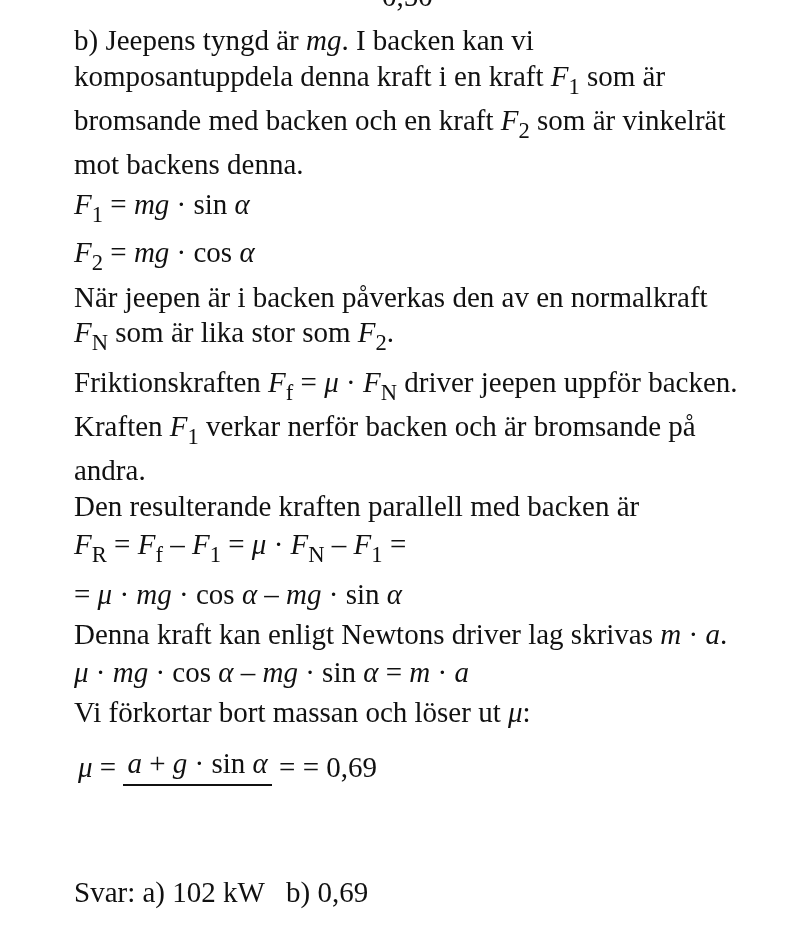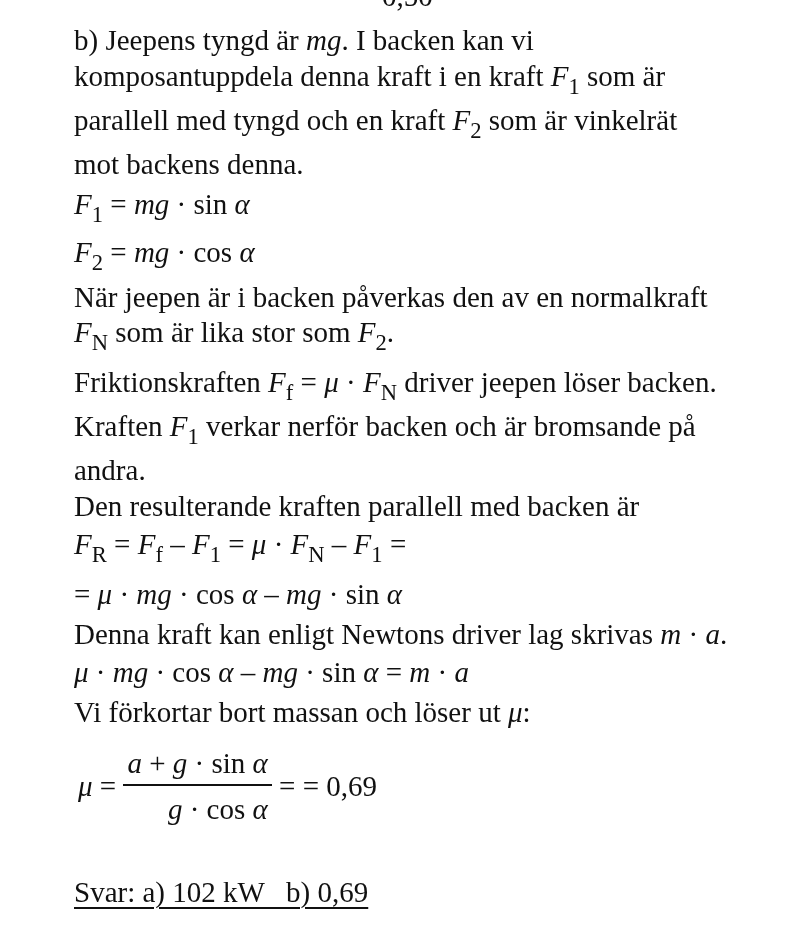--- a/index.html
+++ b/index.html
@@ -2,47 +2,47 @@
 <html><head>
 <meta charset="utf-8">
 <style>
   html, body { margin: 0; padding: 0; background: #ffffff; }
   body { width: 800px; height: 931px; overflow: hidden; position: relative;
          font-family: "Liberation Serif", serif; color: #111111; font-size: 29px; }
   .line { position: absolute; left: 74px; white-space: nowrap; line-height: 1; }
   .it { font-style: italic; }
   sub { font-size: 0.78em; vertical-align: -0.35em; line-height: 0; font-style: normal; }
   sup { font-size: 0.7em; vertical-align: 0.6em; line-height: 0; }
-  .frac { display: inline-block; vertical-align: middle; text-align: right; }
+  .frac { display: inline-block; vertical-align: middle; text-align: left; }
   .frac .num { display: block; padding: 0 4px 6px 4px; border-bottom: 2px solid #111; }
   .frac .den { display: block; padding: 8px 4px 0 4px; }
-  .answer { text-decoration: underline; text-decoration-thickness: 2px; text-underline-offset: 5px; }
+  .answer { text-decoration-thickness: 2px; text-underline-offset: 5px; }
 </style>
 </head>
 <body>
 
 <div class="line" style="left:382px; top:-18px;">0,50</div>
 
 <div class="line" style="top:26px;"><span>b) Jeepens tyngd är </span><span class="it">mg</span><span>. I backen kan vi</span></div>
 
 <div class="line" style="top:62px;"><span>komposantuppdela denna kraft i en kraft </span><span class="it">F</span><sub>1</sub><span> som är</span></div>
 
-<div class="line" style="top:106px;"><span>parallell med tyngd och en kraft </span><span class="it">F</span><sub>2</sub><span> som är vinkelrät</span></div>
+<div class="line" style="top:106px;"><span>bromsande med backen och en kraft </span><span class="it">F</span><sub>2</sub><span> som är vinkelrät</span></div>
 
 <div class="line" style="top:150px;">mot backens denna.</div>
 
 <div class="line" style="top:190px;font-family:Liberation Serif, serif;"><span class="it">F</span><sub>1</sub><span> = </span><span class="it">mg</span><span> · sin </span><span class="it">α</span></div>
 
 <div class="line" style="top:238px;"><span class="it">F</span><sub>2</sub><span> = </span><span class="it">mg</span><span> · cos </span><span class="it">α</span></div>
 
 <div class="line" style="top:283px;text-align:right;">När jeepen är i backen påverkas den av en normalkraft</div>
 
 <div class="line" style="top:318px;"><span class="it">F</span><sub>N</sub><span> som är lika stor som </span><span class="it">F</span><sub>2</sub><span>.</span></div>
 
-<div class="line" style="top:368px;"><span>Friktionskraften </span><span class="it">F</span><sub>f</sub><span> = </span><span class="it">μ</span><span> · </span><span class="it">F</span><sub>N</sub><span> driver jeepen löser backen.</span></div>
+<div class="line" style="top:368px;"><span>Friktionskraften </span><span class="it">F</span><sub>f</sub><span> = </span><span class="it">μ</span><span> · </span><span class="it">F</span><sub>N</sub><span> driver jeepen uppför backen.</span></div>
 
 <div class="line" style="top:412px;"><span>Kraften </span><span class="it">F</span><sub>1</sub><span> verkar nerför backen och är bromsande på</span></div>
 
 <div class="line" style="top:456px;">andra.</div>
 
 <div class="line" style="top:492px;">Den resulterande kraften parallell med backen är</div>
 
 <div class="line" style="top:530px;">
   <span class="it">F</span><sub>R</sub><span> = </span><span class="it">F</span><sub>f</sub><span> – </span><span class="it">F</span><sub>1</sub><span> = </span><span class="it">μ</span><span> · </span><span class="it">F</span><sub>N</sub><span> – </span><span class="it">F</span><sub>1</sub><span> =</span>
 </div>
@@ -56,19 +56,18 @@
 <div class="line" style="top:658px;">
   <span class="it">μ</span><span> · </span><span class="it">mg</span><span> · cos </span><span class="it">α</span><span> – </span><span class="it">mg</span><span> · sin </span><span class="it">α</span><span> = </span><span class="it">m</span><span> · </span><span class="it">a</span>
 </div>
 
 <div class="line" style="top:698px;"><span>Vi förkortar bort massan och löser ut </span><span class="it">μ</span><span>:</span></div>
 
 <div class="line" style="top:748px; left:78px; line-height:1.05;">
   <span class="it" style="vertical-align:middle;">μ</span><span style="vertical-align:middle;"> = </span>
   <span class="frac">
     <span class="num"><span class="it">a</span><span> + </span><span class="it">g</span><span> · sin </span><span class="it">α</span></span>
-    <span class="den"><span class="it">g</span><span> · cos </span><span class="it">α</span></span>
   </span>
   <span style="vertical-align:middle;"> = </span>
   <span style="vertical-align:middle;"> = 0,69</span>
 </div>
 
 <div class="line answer" style="top:878px; white-space:pre;">Svar: a) 102 kW   b) 0,69</div>
 
 </body></html>

